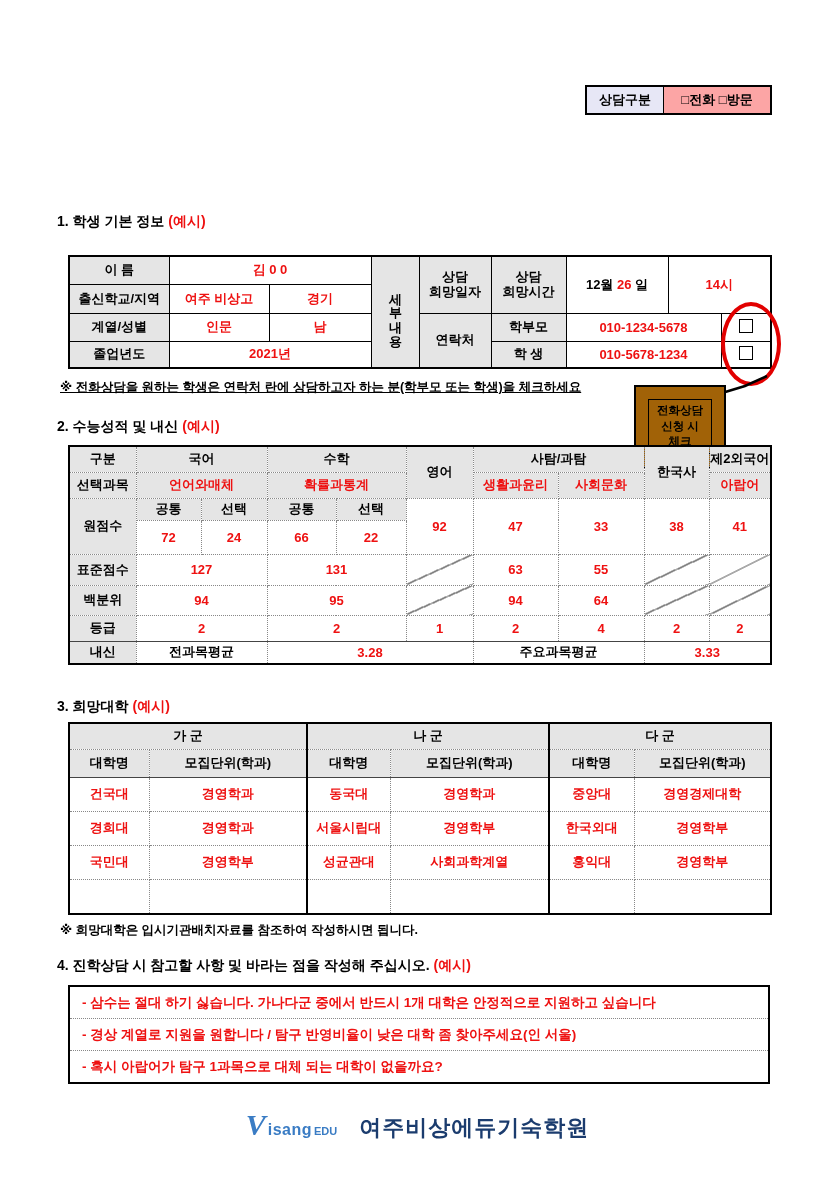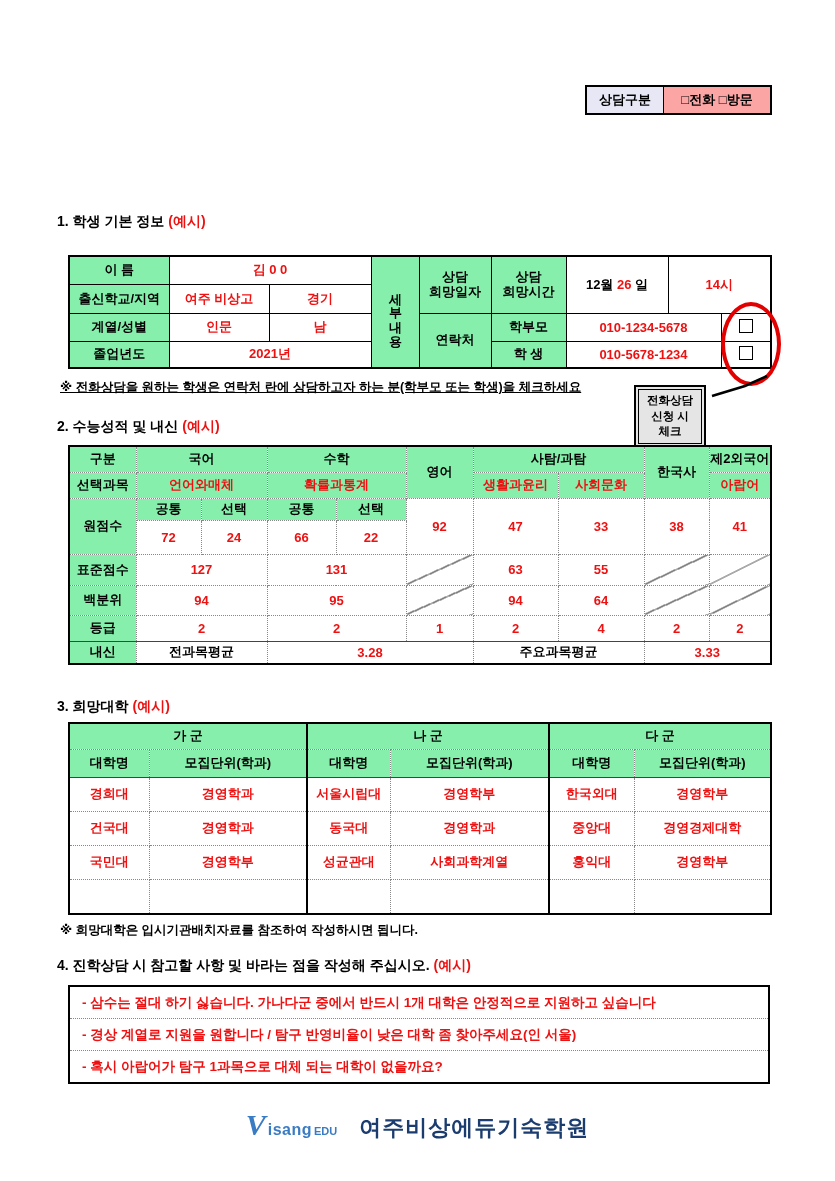--- a/index.html
+++ b/index.html
@@ -13,34 +13,34 @@
   .consult-box .opt{width:106px;background:#fca5a5;}
   
   .title{position:absolute;top:146px;left:0;width:100%;text-align:center;
         font-size:27px;font-weight:bold;letter-spacing:1px;}
   .red{color:#ee1111;}
   
   .sec-head{position:absolute;left:57px;font-size:14px;font-weight:bold;}
   
   table{border-collapse:collapse;table-layout:fixed;}
   td{padding:0;text-align:center;vertical-align:middle;font-size:13px;overflow:hidden;}
-  .hdr{background:#86efac;font-weight:bold;}
+  .hdr{background:#e5e5e5;font-weight:bold;}
   .val{color:#ee1111;font-weight:bold;}
   
   .t1{position:absolute;top:255px;left:68px;width:702px;border:2px solid #000;}
   .t1 td{border:1px solid #000;}
   .pre{white-space:pre-line;line-height:1.15;}
   .vert{writing-mode:vertical-lr;text-orientation:upright;letter-spacing:1px;
         font-weight:bold;font-size:13px;margin:0 auto;}
   .chk{display:inline-block;width:12px;height:12px;border:1.5px solid #000;background:#fff;}
   
   .oval{position:absolute;top:302px;left:721px;width:52px;height:76px;
         border:4px solid #e20000;border-radius:50%;pointer-events:none;}
   .connector{position:absolute;top:370px;left:695px;pointer-events:none;}
-  .callout{position:absolute;top:385px;left:634px;border:2px solid #000;padding:2px;background:#e5e5e5;}
+  .callout{position:absolute;top:385px;left:634px;border:2px solid #000;padding:12px;background:#a16207;}
   .callout .inner{border:1.5px solid #000;padding:3px 8px;font-size:11.5px;font-weight:bold;
         text-align:center;line-height:1.35;}
   .note{position:absolute;font-size:12.5px;font-weight:bold;text-decoration:underline;}
   .note2{position:absolute;font-size:12.5px;font-weight:bold;}
   
   .t2{position:absolute;top:445px;left:68px;width:702px;border:2px solid #000;}
   .t2 td{border:1px dotted #888;}
   .t2 tr.naesin td{border-top:1.5px solid #444;}
   .diag{background:linear-gradient(to bottom right,transparent 48.8%,#555 48.8%,#555 51.2%,transparent 51.2%);}
   .t3{position:absolute;top:722px;left:68px;width:702px;border:2px solid #000;}
@@ -260,34 +260,34 @@
     </tr>
     <tr class="colhdr" style="height:28px">
       <td class="hdr">대학명</td>
       <td class="hdr">모집단위(학과)</td>
       <td class="hdr gsep">대학명</td>
       <td class="hdr">모집단위(학과)</td>
       <td class="hdr gsep">대학명</td>
       <td class="hdr">모집단위(학과)</td>
     </tr>
     <tr class="data">
+      <td class="val">건국대</td>
+      <td class="val">경영학과</td>
+      <td class="val gsep">동국대</td>
+      <td class="val">경영학과</td>
+      <td class="val gsep">중앙대</td>
+      <td class="val">경영경제대학</td>
+    </tr>
+    <tr class="data">
       <td class="val">경희대</td>
       <td class="val">경영학과</td>
       <td class="val gsep">서울시립대</td>
       <td class="val">경영학부</td>
       <td class="val gsep">한국외대</td>
       <td class="val">경영학부</td>
-    </tr>
-    <tr class="data">
-      <td class="val">건국대</td>
-      <td class="val">경영학과</td>
-      <td class="val gsep">동국대</td>
-      <td class="val">경영학과</td>
-      <td class="val gsep">중앙대</td>
-      <td class="val">경영경제대학</td>
     </tr>
     <tr class="data">
       <td class="val">국민대</td>
       <td class="val">경영학부</td>
       <td class="val gsep">성균관대</td>
       <td class="val">사회과학계열</td>
       <td class="val gsep">홍익대</td>
       <td class="val">경영학부</td>
     </tr>
     <tr class="data" style="height:30px">

